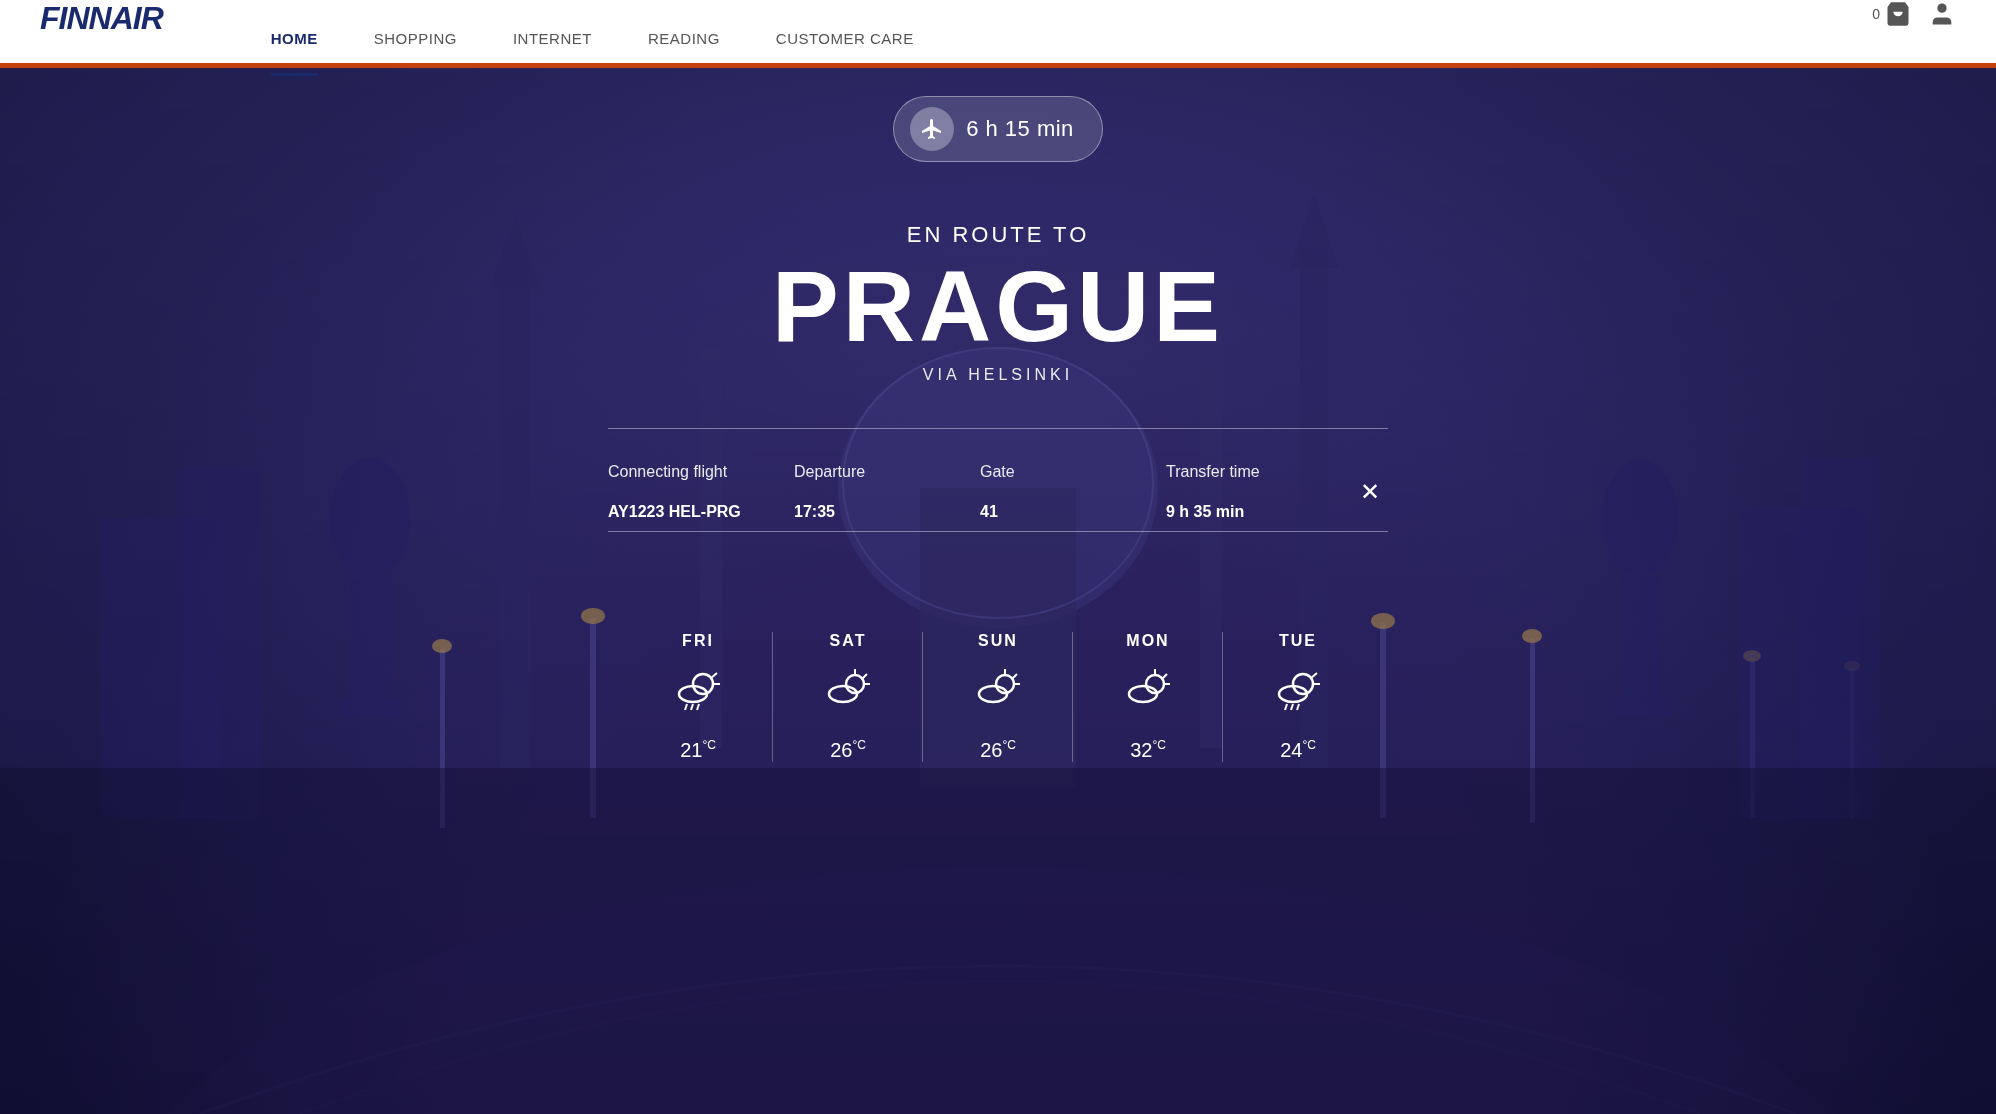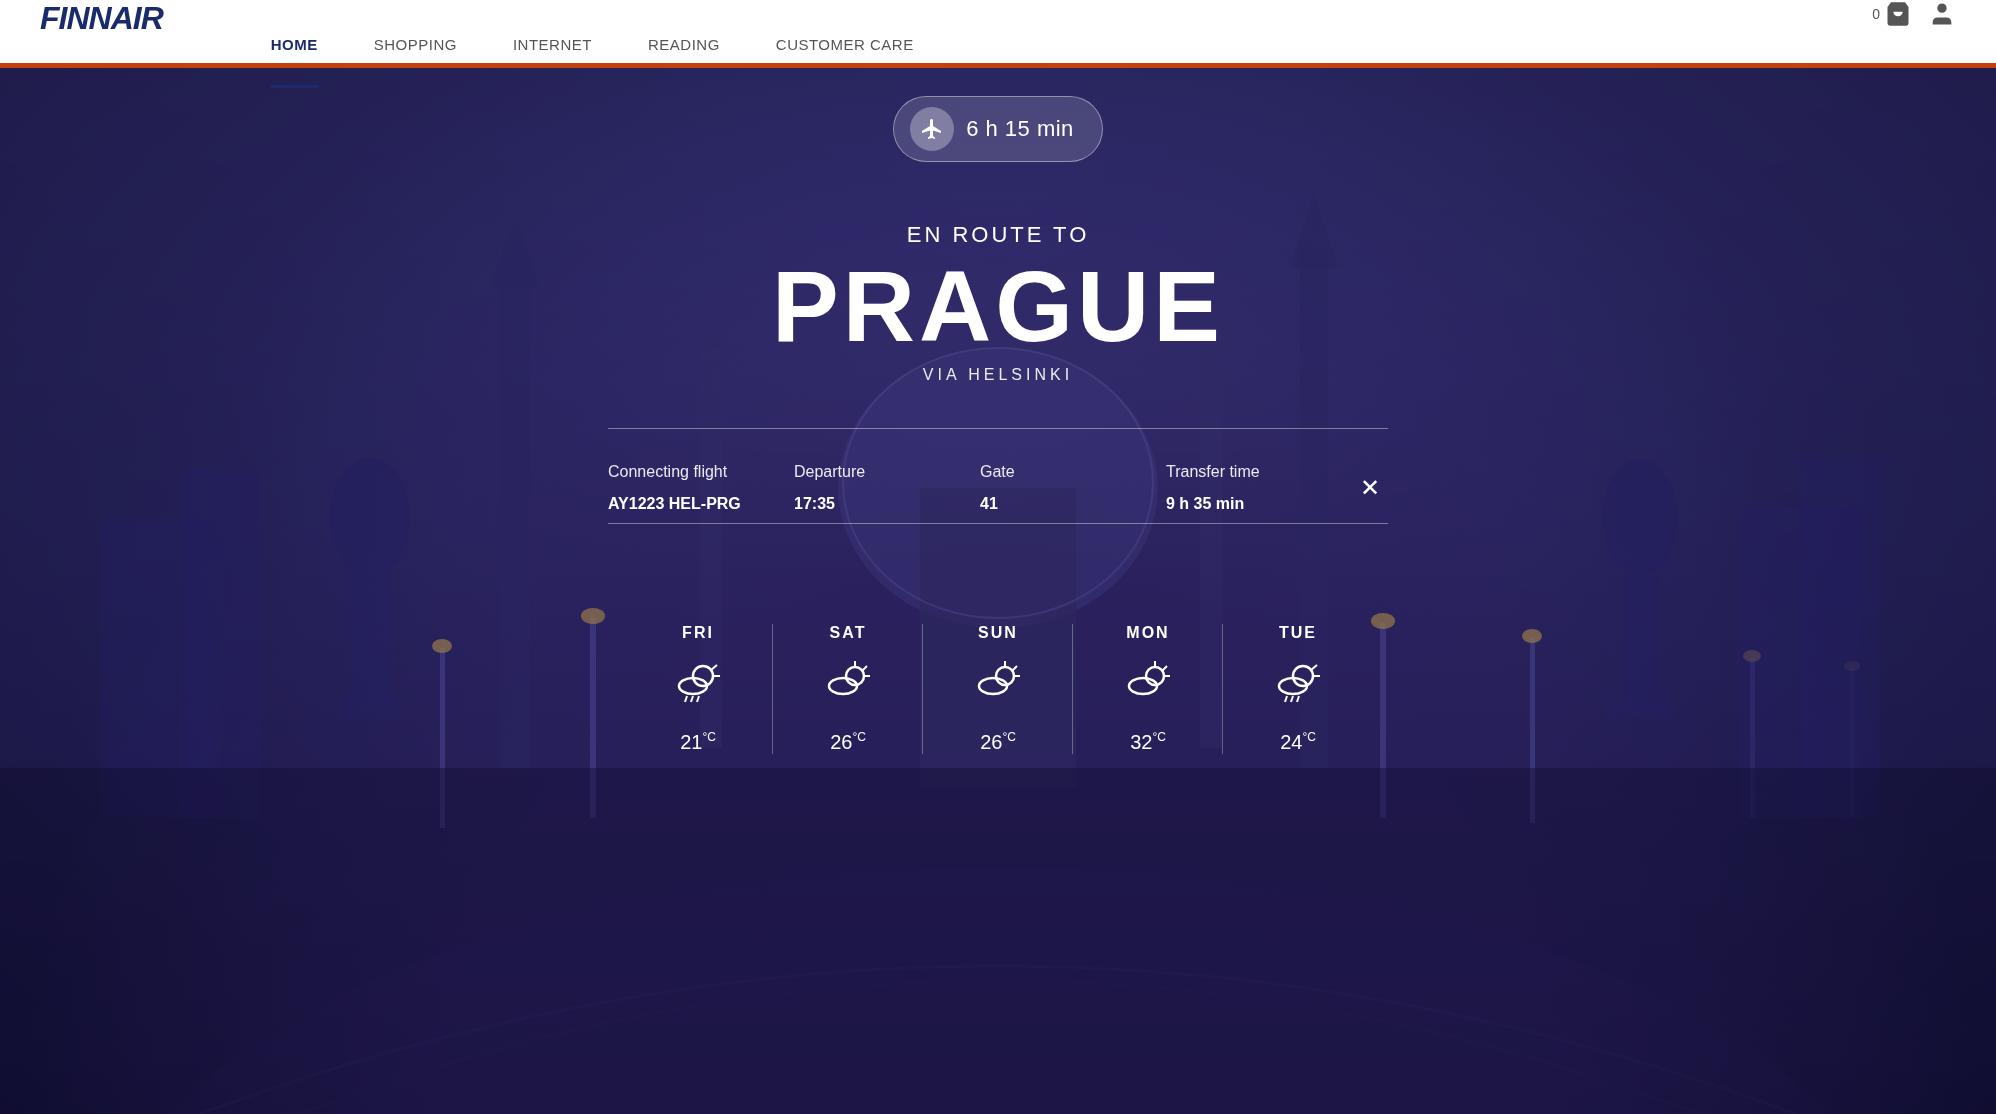--- a/index.html
+++ b/index.html
@@ -42,21 +42,21 @@
     }
 
     .nav-item {
       padding: 0 28px;
       font-size: 15px;
       font-weight: 500;
       color: #555;
       letter-spacing: 0.5px;
       cursor: pointer;
       text-transform: uppercase;
-      height: 88px;
+      height: 76px;
       display: flex;
       align-items: center;
       position: relative;
     }
 
     .nav-item.active {
       color: #1a2b6d;
       font-weight: 700;
     }
 
@@ -225,21 +225,21 @@
       display: flex;
       align-items: center;
       color: white;
       padding: 10px 0;
     }
 
     .flight-info-col {
       flex: 1;
       display: flex;
       flex-direction: column;
-      gap: 14px;
+      gap: 22px;
     }
 
     .info-label {
       font-size: 16px;
       font-weight: 400;
       color: rgba(255,255,255,0.9);
     }
 
     .info-value {
       font-size: 16px;

